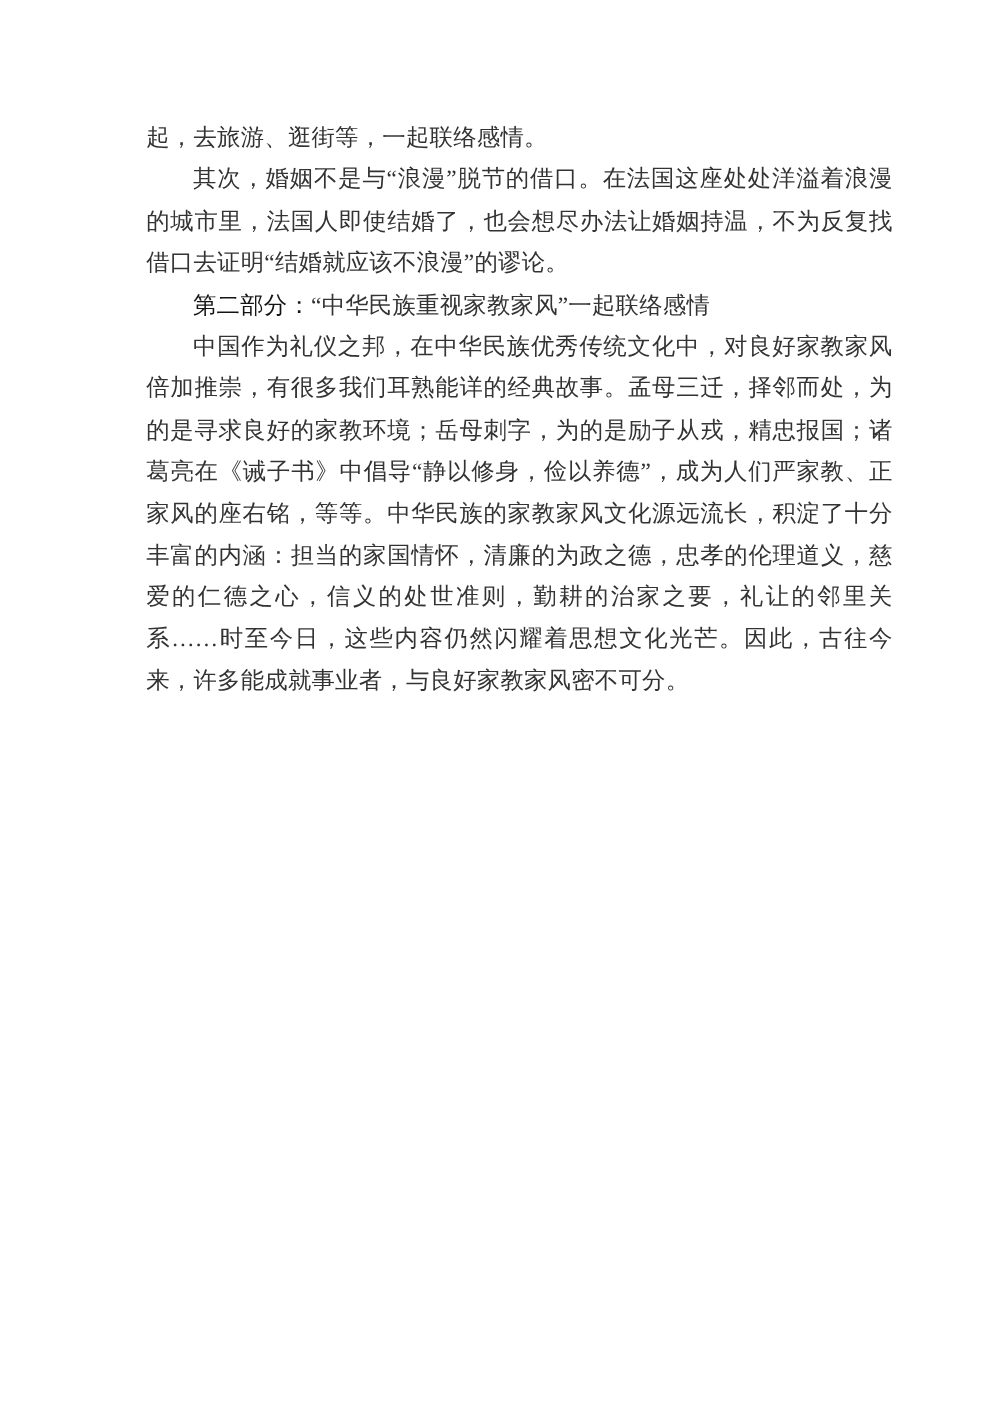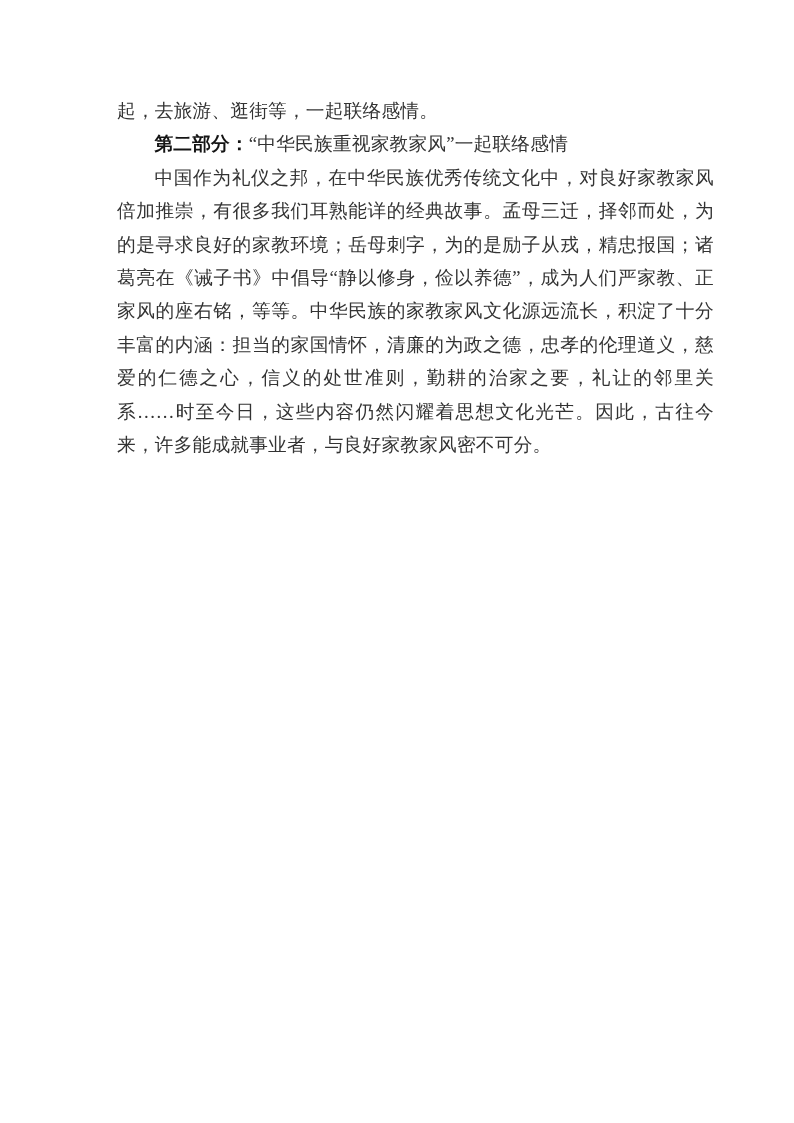--- a/index.html
+++ b/index.html
@@ -23,31 +23,32 @@
     line-height: 33.4px;
     color: #333333;
     text-align: justify;
     text-indent: 2em;
     letter-spacing: 0.2px;
   }
   .para.no-indent {
     text-indent: 0;
   }
   .heading-label {
-    font-weight: 700;
+    font-weight: 400;
     color: #141414;
   }
 </style>
 </head>
 <body>
 
 <div class="page">
 
   <p class="para no-indent">起，去旅游、逛街等，一起联络感情。</p>
 
+  <p class="para">其次，婚姻不是与“浪漫”脱节的借口。在法国这座处处洋溢着浪漫的城市里，法国人即使结婚了，也会想尽办法让婚姻持温，不为反复找借口去证明“结婚就应该不浪漫”的谬论。</p>
 
 
   <p class="para"><span class="heading-label">第二部分：</span><span>“中华民族重视家教家风”一起联络感情</span></p>
 
   <p class="para">中国作为礼仪之邦，在中华民族优秀传统文化中，对良好家教家风倍加推崇，有很多我们耳熟能详的经典故事。孟母三迁，择邻而处，为的是寻求良好的家教环境；岳母刺字，为的是励子从戎，精忠报国；诸葛亮在《诫子书》中倡导“静以修身，俭以养德”，成为人们严家教、正家风的座右铭，等等。中华民族的家教家风文化源远流长，积淀了十分丰富的内涵：担当的家国情怀，清廉的为政之德，忠孝的伦理道义，慈爱的仁德之心，信义的处世准则，勤耕的治家之要，礼让的邻里关系……时至今日，这些内容仍然闪耀着思想文化光芒。因此，古往今来，许多能成就事业者，与良好家教家风密不可分。</p>
 
 
 </div>
 
 </body></html>

